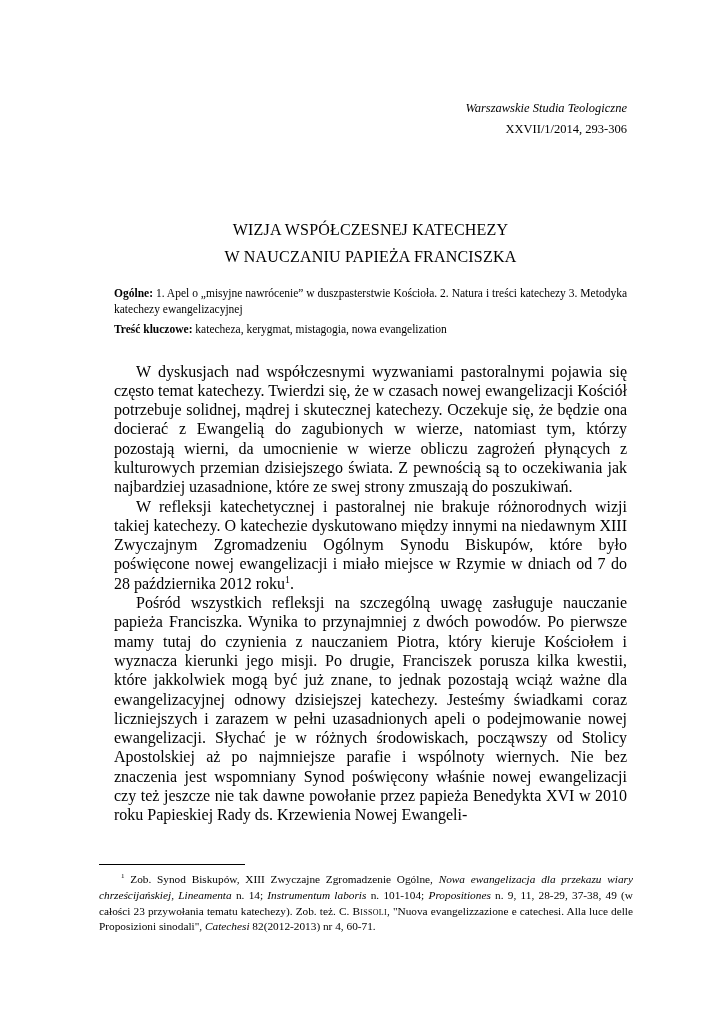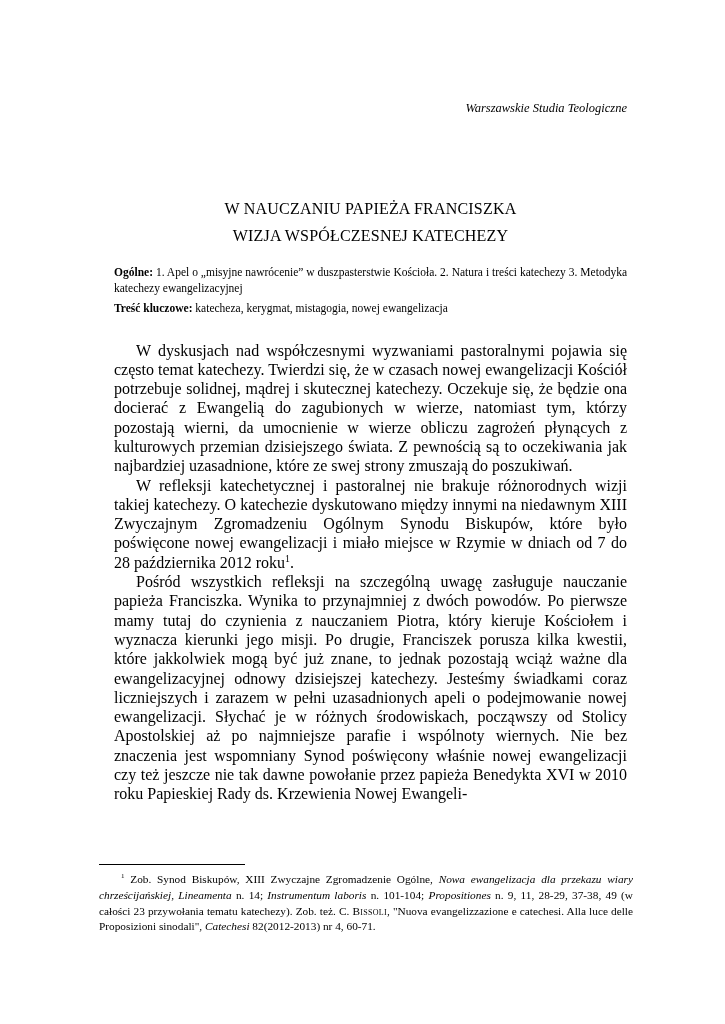--- a/index.html
+++ b/index.html
@@ -89,31 +89,32 @@
   }
   .italic { font-style: italic; }
 </style>
 </head>
 <body>
 
 <div class="page">
 
   <div class="journal-header">
     <div class="journal-name">Warszawskie Studia Teologiczne</div>
+    <div class="journal-issue">XXVII/1/2014, 293-306</div>
   </div>
 
 
   <h1 class="article-title">
+    <span class="title-line">WIZJA WSPÓŁCZESNEJ KATECHEZY</span>
     <span class="title-line">W NAUCZANIU PAPIEŻA FRANCISZKA</span>
-    <span class="title-line">WIZJA WSPÓŁCZESNEJ KATECHEZY</span>
   </h1>
 
   <div class="meta">
     <p><b>Ogólne:</b><span> 1. Apel o „misyjne nawrócenie” w duszpasterstwie Kościoła. 2. Natura i treści katechezy 3. Metodyka katechezy ewangelizacyjnej</span></p>
-    <p><b>Treść kluczowe:</b><span> katecheza, kerygmat, mistagogia, nowej ewangelizacja</span></p>
+    <p><b>Treść kluczowe:</b><span> katecheza, kerygmat, mistagogia, nowa evangelization</span></p>
   </div>
 
   <div class="body-text">
     <p>W dyskusjach nad współczesnymi wyzwaniami pastoralnymi pojawia się często temat katechezy. Twierdzi się, że w czasach nowej ewangelizacji Kościół potrzebuje solidnej, mądrej i skutecznej katechezy. Oczekuje się, że będzie ona docierać z Ewangelią do zagubionych w wierze, natomiast tym, którzy pozostają wierni, da umocnienie w wierze obliczu zagrożeń płynących z kulturowych przemian dzisiejszego świata. Z pewnością są to oczekiwania jak najbardziej uzasadnione, które ze swej strony zmuszają do poszukiwań.</p>
     <p><span>W refleksji katechetycznej i pastoralnej nie brakuje różnorodnych wizji takiej katechezy. O katechezie dyskutowano między innymi na niedawnym XIII Zwyczajnym Zgromadzeniu Ogólnym Synodu Biskupów, które było poświęcone nowej ewangelizacji i miało miejsce w Rzymie w dniach od 7 do 28 października 2012 roku</span><sup>1</sup><span>.</span></p>
     <p>Pośród wszystkich refleksji na szczególną uwagę zasługuje nauczanie papieża Franciszka. Wynika to przynajmniej z dwóch powodów. Po pierwsze mamy tutaj do czynienia z nauczaniem Piotra, który kieruje Kościołem i wyznacza kierunki jego misji. Po drugie, Franciszek porusza kilka kwestii, które jakkolwiek mogą być już znane, to jednak pozostają wciąż ważne dla ewangelizacyjnej odnowy dzisiejszej katechezy. Jesteśmy świadkami coraz liczniejszych i zarazem w pełni uzasadnionych apeli o podejmowanie nowej ewangelizacji. Słychać je w różnych środowiskach, począwszy od Stolicy Apostolskiej aż po najmniejsze parafie i wspólnoty wiernych. Nie bez znaczenia jest wspomniany Synod poświęcony właśnie nowej ewangelizacji czy też jeszcze nie tak dawne powołanie przez papieża Benedykta XVI w 2010 roku Papieskiej Rady ds. Krzewienia Nowej Ewangeli-</p>
   </div>
 
   <div class="footnote-block">
     <div class="footnote-sep"></div>

